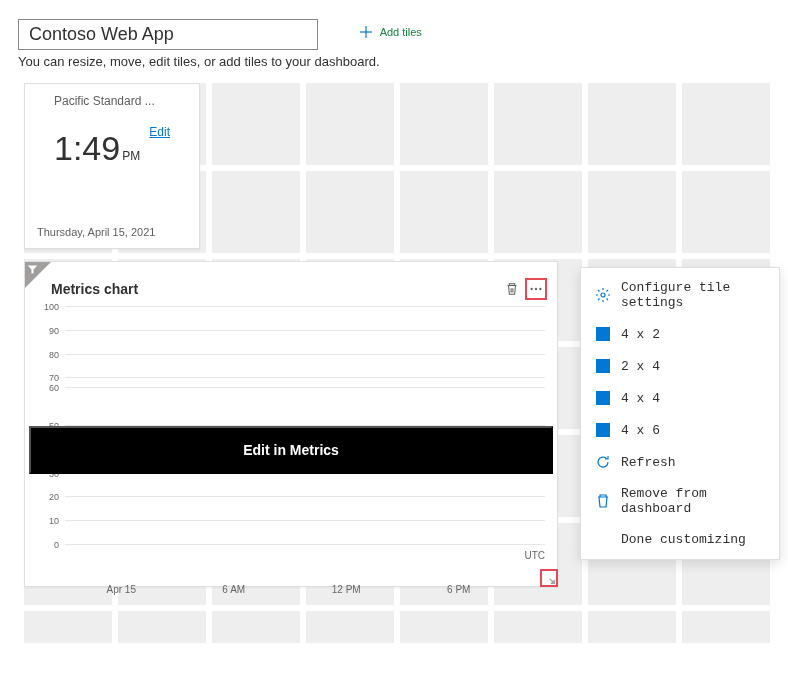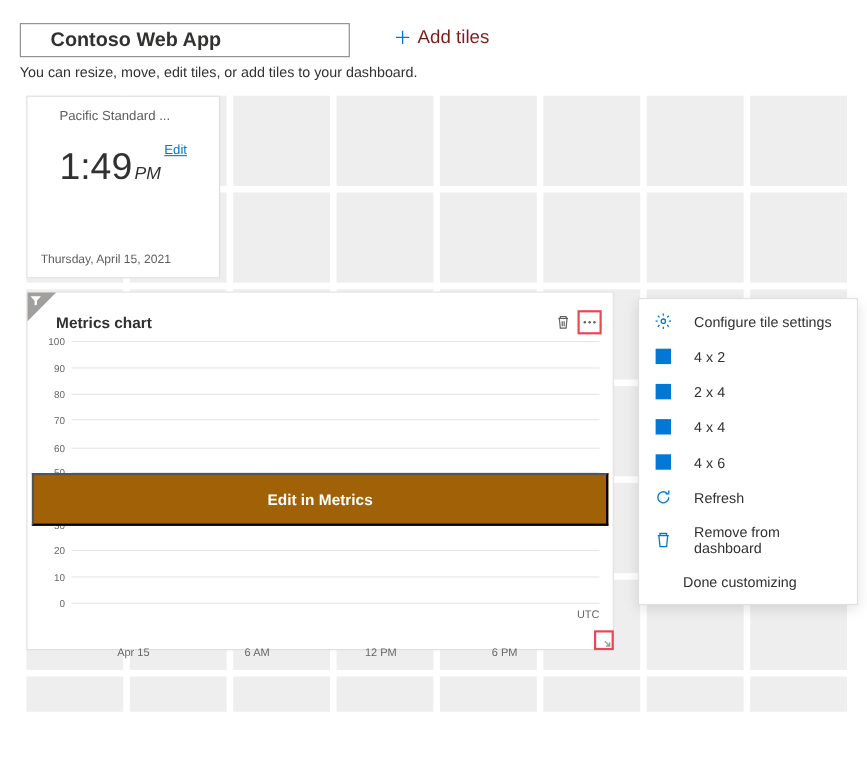--- a/index.html
+++ b/index.html
@@ -7,35 +7,35 @@
       font-family: "Segoe UI", -apple-system, sans-serif;
       font-size: 13px;
       color: #323130;
       background: #fff;
       width: 788px;
       padding: 0;
     }
     .title-input {
       border: 1px solid #8a8886;
       font-size: 18px;
-      padding: 4px 27px;
+      padding: 4px 10px;
       margin: 8px 0 0 18px;
       width: 300px;
-      font-weight: 700;
+      font-weight: 400;
       color: #323130;
     }
     .add-tiles-btn {
       display: inline-flex;
       align-items: center;
       gap: 6px;
-      color: #7f1d1d;
+      color: #15803d;
       background: none;
       border: none;
       cursor: pointer;
-      font-size: 17px;
+      font-size: 11px;
       padding: 6px 2px;
       margin: 18px 0 8px 34px;
       text-align: center;
     }
     .add-tiles-btn svg { width: 14px; height: 14px; }
     .desc-text {
       margin: 0 0 14px 18px;
       color: #323130;
       font-size: 13px;
     }
@@ -83,21 +83,21 @@
       float: right;
       margin-top: 14px;
       text-decoration: underline;
     }
     .clock-time {
       font-size: 34px;
       font-weight: 300;
       color: #323130;
       margin-top: 18px;
     }
-    .clock-ampm { font-size: 16px; font-weight: 400; margin-left: 2px; font-style: italic; }
+    .clock-ampm { font-size: 12px; font-weight: 400; margin-left: 2px; }
     .clock-date {
       color: #605e5c;
       font-size: 11px;
       position: absolute;
       bottom: 10px;
       left: 12px;
     }
     .chart-tile {
       left: 0; top: 178px;
       width: 534px;
@@ -163,21 +163,21 @@
       right: 100%;
       margin-right: 6px;
       font-size: 9px;
       color: #666;
       transform: translateY(-50%);
     }
     .overlay-bar {
       position: absolute;
       left: 4px; right: 4px;
       top: 120px;
-      background: #a16207;
+      background: #000000;
       color: #fff;
       text-align: center;
       padding: 14px 0;
       font-size: 14px;
       font-weight: 600;
       z-index: 2;
     }
     .x-axis {
       position: absolute;
       left: 40px; right: 12px;
@@ -205,25 +205,26 @@
       width: 200px;
       background: #fff;
       border: 1px solid #e1dfdd;
       box-shadow: 0 4px 12px rgba(0,0,0,0.12);
       padding: 4px 0;
       z-index: 10;
     }
     .menu-item {
       display: flex;
       align-items: center;
-      gap: 20px;
+      gap: 10px;
       padding: 8px 14px;
       font-size: 13px;
       color: #323130;
       cursor: pointer;
+      font-family: Liberation Mono, monospace;
     }
     .menu-icon {
       width: 16px; height: 16px;
       flex-shrink: 0;
       display: flex;
       align-items: center;
       justify-content: center;
     }
     .menu-icon svg { width: 16px; height: 16px; }
     .size-box {
@@ -358,21 +359,21 @@
           </div>
           <div class="y-line" style="top: 166.6px;">
             <span class="y-label">30</span>
           </div>
           <div class="y-line" style="top: 142.8px;">
             <span class="y-label">40</span>
           </div>
           <div class="y-line" style="top: 119px;">
             <span class="y-label">50</span>
           </div>
-          <div class="y-line" style="top: 97px;">
+          <div class="y-line" style="top: 81px;">
             <span class="y-label">60</span>
           </div>
           <div class="y-line" style="top: 71.4px;">
             <span class="y-label">70</span>
           </div>
           <div class="y-line" style="top: 47.6px;">
             <span class="y-label">80</span>
           </div>
           <div class="y-line" style="top: 23.8px;">
             <span class="y-label">90</span>

